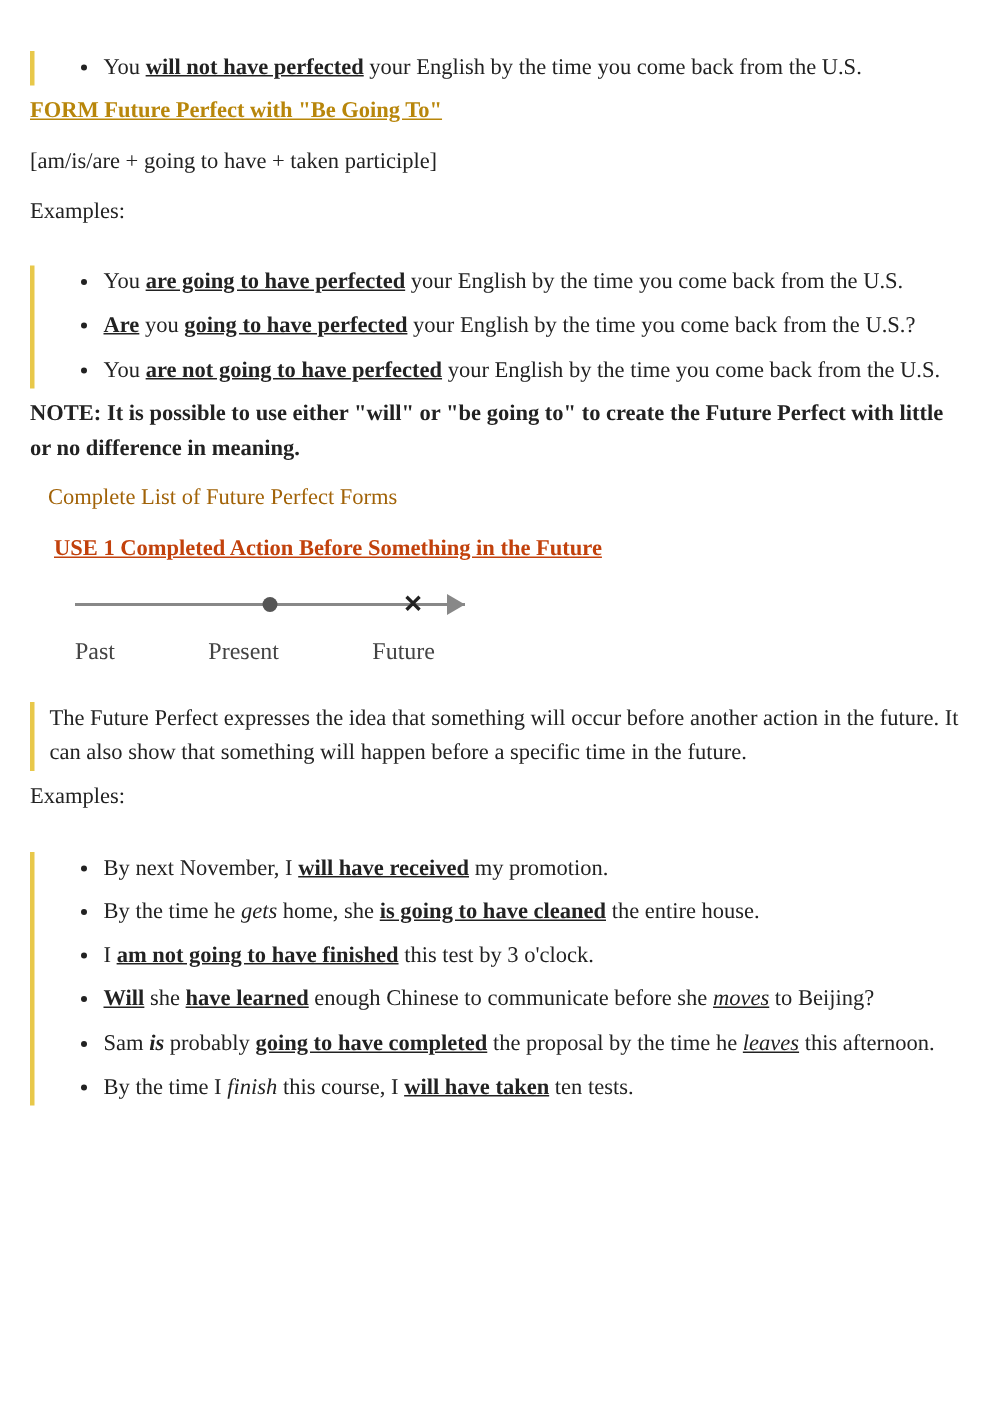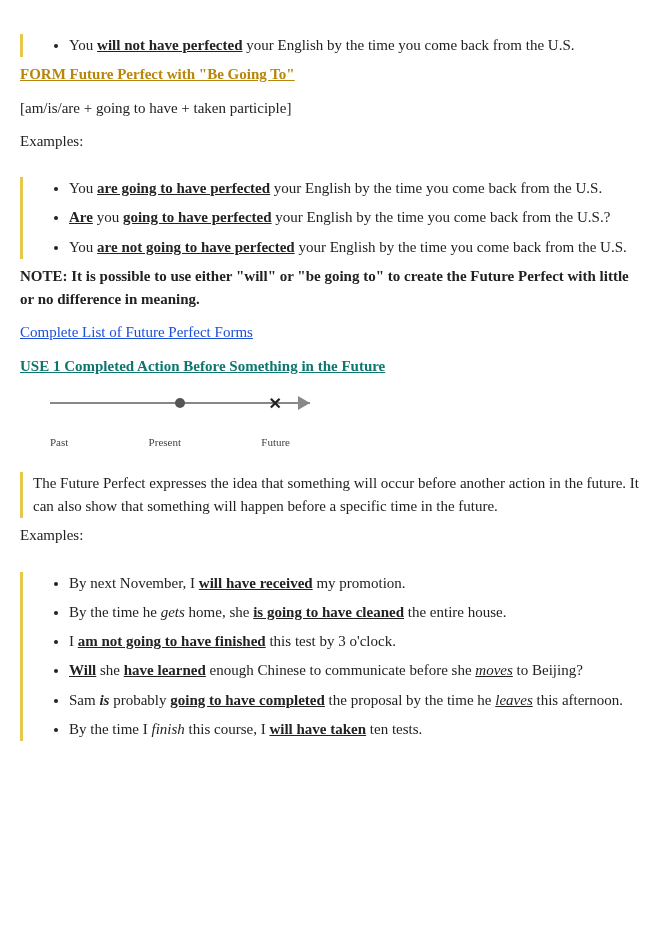--- a/index.html
+++ b/index.html
@@ -32,25 +32,26 @@
     .heading-gold {
       color: #b8860b;
       font-weight: bold;
       text-decoration: underline;
       font-size: 15px;
     }
     .heading-black {
       font-weight: bold;
       text-decoration: underline;
       font-size: 15px;
-      color: #0f766e;
+      color: #c2410c;
+      margin-left: 16px;
     }
     a, .link-style {
-      color: #1d4ed8;
-      text-decoration: underline;
+      color: #a16207;
+      margin-left: 12px;
     }
     .bold-underline {
       font-weight: bold;
       text-decoration: underline;
     }
     .bold {
       font-weight: bold;
       font-style: italic;
     }
     .italic {
@@ -119,23 +120,23 @@
       transform: translateY(-50%);
       font-size: 16px;
       font-weight: bold;
       color: #222;
       z-index: 2;
     }
     .timeline-labels {
       display: flex;
       justify-content: space-between;
       width: 250px;
-      font-size: 11px;
+      font-size: 16px;
       color: #444;
-      margin-top: 18px;
+      margin-top: 8px;
       padding-right: 10px;
     }
     .note-text {
       line-height: 1.55;
       margin-bottom: 6px;
       font-weight: bold;
     }
   </style>
 </head>
 <body>

